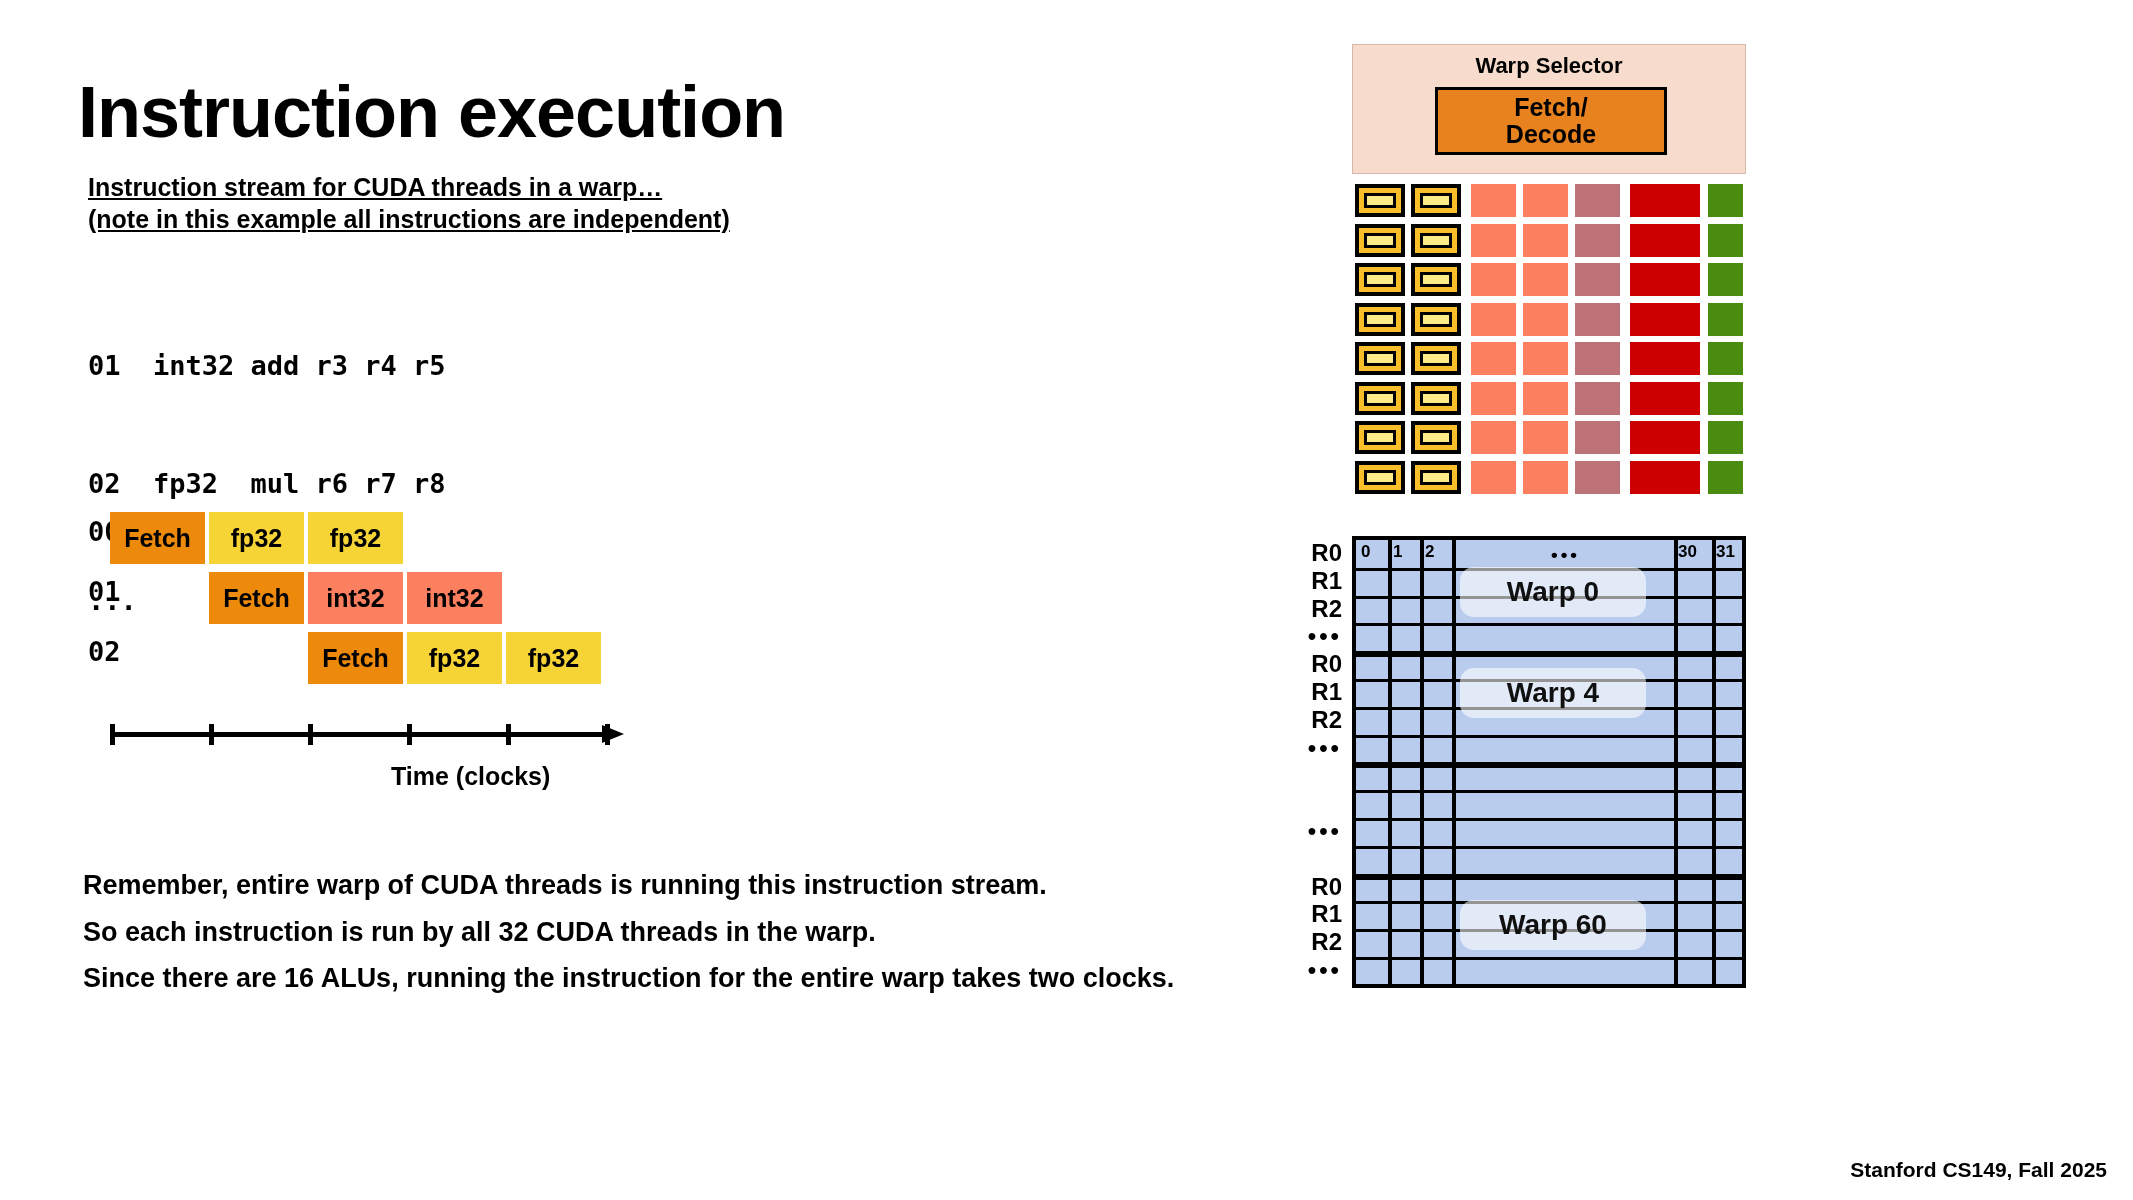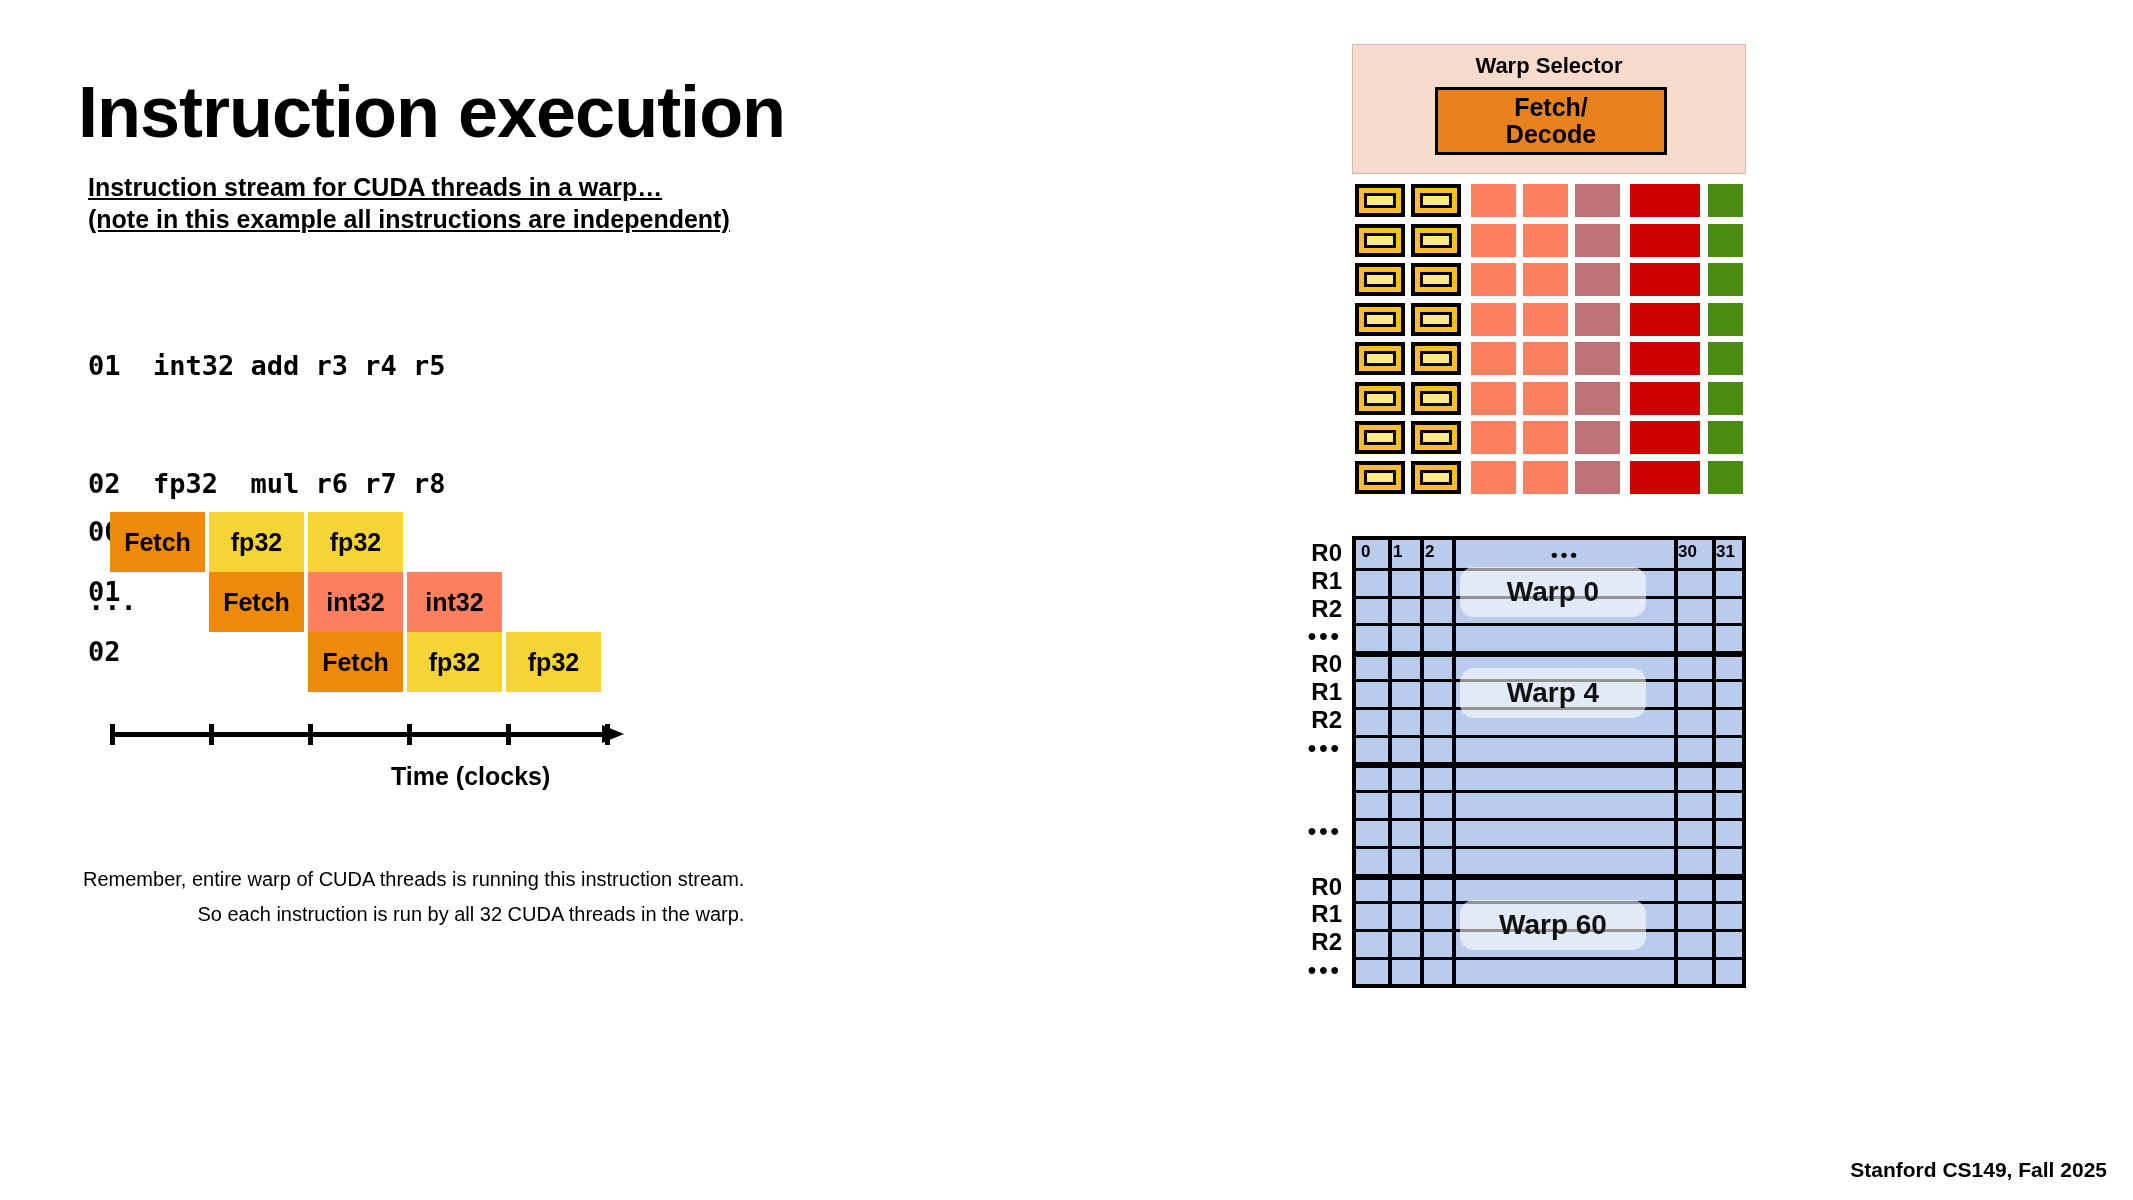--- a/index.html
+++ b/index.html
@@ -70,21 +70,21 @@
     top: 4px;
     width: 52px;
     font-family: "DejaVu Sans Mono", "Liberation Mono", monospace;
     font-size: 27px;
     font-weight: bold;
     text-align: left;
   }
   .tl-cell {
     position: absolute;
     top: 0;
-    height: 60px;
+    height: 52px;
     display: flex;
     align-items: center;
     justify-content: center;
     font-size: 25px;
     font-weight: bold;
     color: #000;
     box-sizing: border-box;
   }
   .tl-cell.fetch  { background: #EE8A0B; }
   .tl-cell.fp32   { background: #F7D435; }
@@ -127,24 +127,23 @@
     top: 250px;
     font-size: 25px;
     font-weight: bold;
     white-space: nowrap;
   }
 
   #closing-block {
     position: absolute;
     left: 83px;
     top: 862px;
-    font-size: 20px;
-    font-weight: normal;
+    font-size: 27px;
+    font-weight: bold;
     line-height: 1.73;
-    text-align: right;
   }
   #closing-block .closing-line { white-space: nowrap; }
 
   
   #core-diagram {
     position: absolute;
     left: 1352px;
     top: 44px;
     width: 396px;
     height: 1046px;
@@ -332,20 +331,21 @@
       <div class="axis-tick" style="left: 297px;"></div>
       <div class="axis-tick" style="left: 396px;"></div>
       <div class="axis-tick" style="left: 495px;"></div>
     </div>
   <div id="tl-caption">Time (clocks)</div>
 </div>
 
 <div id="closing-block">
   <div class="closing-line">Remember, entire warp of CUDA threads is running this instruction stream.</div>
   <div class="closing-line">So each instruction is run by all 32 CUDA threads in the warp.</div>
+  <div class="closing-line">Since there are 16 ALUs, running the instruction for the entire warp takes two clocks.</div>
 </div>
 
 <div id="core-diagram">
 
   <div id="warp-selector">
     <div id="warp-selector-title">Warp Selector</div>
     <div id="fetch-decode-box">
       <span>Fetch/</span>
       <span>Decode</span>
     </div>

